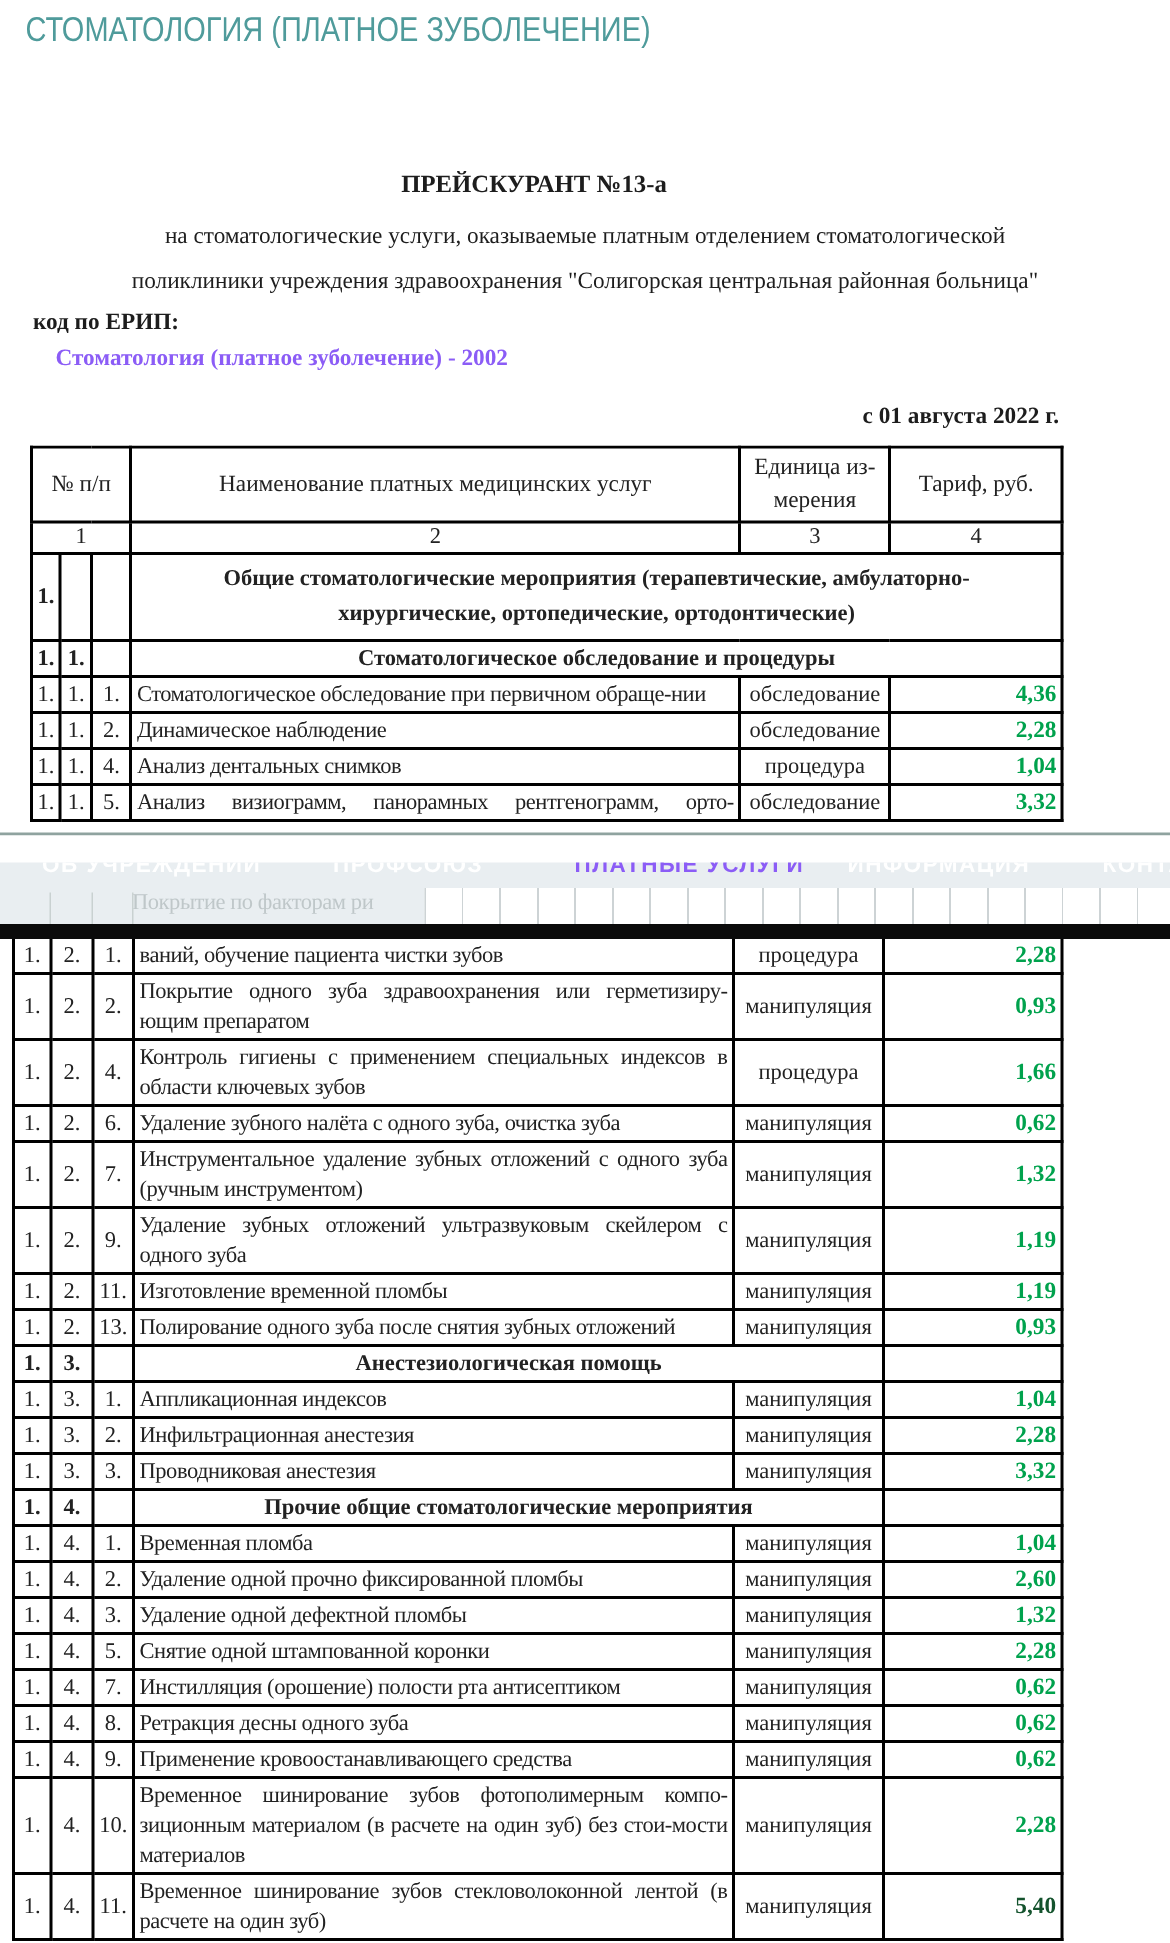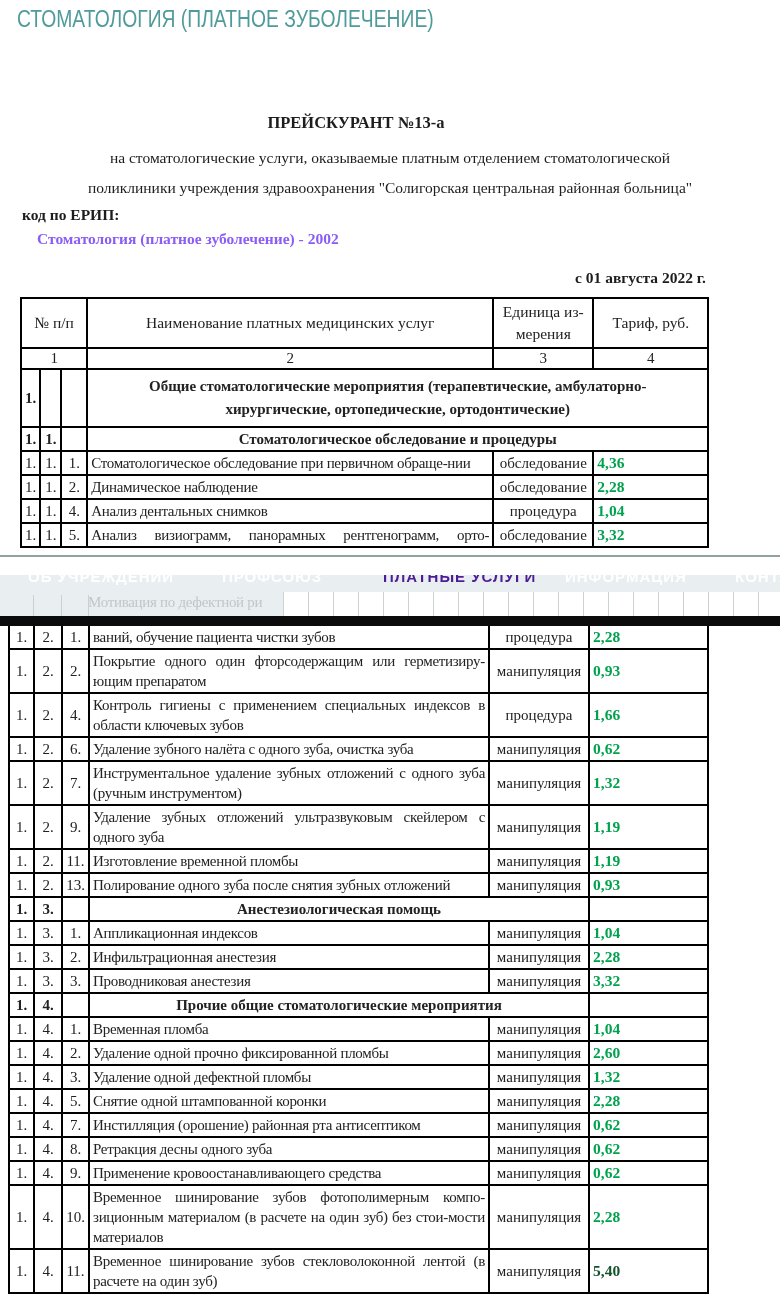--- a/index.html
+++ b/index.html
@@ -23,21 +23,21 @@
 
   table.doc-table{border-collapse:collapse;table-layout:fixed;color:#222;}
   table.doc-table td,table.doc-table th{border:2px solid #000;padding:1px 3px;
       vertical-align:middle;overflow:hidden;}
   .hdr th{font-weight:normal;font-size:15.5px;text-align:center;line-height:22px;height:46px;}
   .colnum td{font-size:15px;text-align:center;line-height:17px;padding:0;}
   .num-cell{text-align:center;font-size:15px;padding:1px 1px;}
   .name-cell{font-size:15px;letter-spacing:-0.3px;text-align:justify;line-height:20px;
       white-space:pre-line;}
   .unit-cell{text-align:center;font-size:15px;}
-  .tariff-cell{text-align:left;font-size:15.5px;font-weight:bold;}
+  .tariff-cell{text-align:right;font-size:15.5px;font-weight:bold;}
   tr.section-full td,tr.section-split td{font-weight:bold;}
   tr.section-full .name-cell,tr.section-split .name-cell{text-align:center;letter-spacing:0;margin-left:36px;}
   #upper-body tr:first-child .name-cell{line-height:23px;padding:5px 6px;}
   tr.stretch .name-cell{text-align-last:justify;}
   tr.cut-top td{border-top:none;}
 
   
   .band-line{position:absolute;left:0;top:555px;width:780px;height:2px;background:#8FA39F;}
   .band-white{position:absolute;left:0;top:557px;width:780px;height:18px;background:#ffffff;}
   .nav-band{position:absolute;left:0;top:575px;width:780px;height:41px;background:#E9EEF1;
@@ -132,29 +132,29 @@
           <td class="unit-cell">обследование</td>
           <td class="tariff-cell" style="color: rgb(0, 162, 77);">3,32</td>
         </tr>
       </tbody>
   </table>
 </div>
 
 <div class="band-line"></div>
 <div class="band-white"></div>
 <div class="nav-band" style="background: rgb(233, 238, 241);">
-  <div class="band-faded">Мотивация по дефектной ри</div>
+  <div class="band-faded">Покрытие по факторам ри</div>
   <div class="band-stub" style="left:33px"></div>
   <div class="band-stub" style="left:61px"></div>
   <div class="band-stub" style="left:88px"></div>
   <div class="ticks"></div>
   <div id="nav-items">
       <span class="nav-item" style="left: 28px; color: rgb(255, 255, 255);">ОБ УЧРЕЖДЕНИИ</span>
       <span class="nav-item" style="left: 222px; color: rgb(255, 255, 255);">ПРОФСОЮЗ</span>
-      <span class="nav-item" style="left: 383px; color: #4c1d95;">ПЛАТНЫЕ УСЛУГИ</span>
+      <span class="nav-item" style="left: 383px; color: #8b5cf6;">ПЛАТНЫЕ УСЛУГИ</span>
       <span class="nav-item" style="left: 565px; color: rgb(255, 255, 255);">ИНФОРМАЦИЯ</span>
       <span class="nav-item" style="left: 735px; color: rgb(255, 255, 255);">КОНТАКТЫ</span>
     </div>
 </div>
 <div class="black-bar"></div>
 
 <div class="lower-wrap">
   <table class="doc-table">
     <colgroup>
         <col style="width:25px">
@@ -170,21 +170,21 @@
           <td class="num-cell">2.</td>
           <td class="num-cell">1.</td>
           <td class="name-cell">ваний, обучение пациента чистки зубов</td>
           <td class="unit-cell">процедура</td>
           <td class="tariff-cell" style="color: rgb(0, 162, 77);">2,28</td>
         </tr>
         <tr class="item">
           <td class="num-cell">1.</td>
           <td class="num-cell">2.</td>
           <td class="num-cell">2.</td>
-          <td class="name-cell">Покрытие одного один фторсодержащим или герметизиру-ющим препаратом</td>
+          <td class="name-cell">Покрытие одного зуба здравоохранения или герметизиру-ющим препаратом</td>
           <td class="unit-cell">манипуляция</td>
           <td class="tariff-cell" style="color: rgb(0, 162, 77);">0,93</td>
         </tr>
         <tr class="item">
           <td class="num-cell">1.</td>
           <td class="num-cell">2.</td>
           <td class="num-cell">4.</td>
           <td class="name-cell">Контроль гигиены с применением специальных индексов в области ключевых зубов</td>
           <td class="unit-cell">процедура</td>
           <td class="tariff-cell" style="color: rgb(0, 162, 77);">1,66</td>
@@ -296,21 +296,21 @@
           <td class="num-cell">4.</td>
           <td class="num-cell">5.</td>
           <td class="name-cell">Снятие одной штампованной коронки</td>
           <td class="unit-cell">манипуляция</td>
           <td class="tariff-cell" style="color: rgb(0, 162, 77);">2,28</td>
         </tr>
         <tr class="item">
           <td class="num-cell">1.</td>
           <td class="num-cell">4.</td>
           <td class="num-cell">7.</td>
-          <td class="name-cell">Инстилляция (орошение) районная рта антисептиком</td>
+          <td class="name-cell">Инстилляция (орошение) полости рта антисептиком</td>
           <td class="unit-cell">манипуляция</td>
           <td class="tariff-cell" style="color: rgb(0, 162, 77);">0,62</td>
         </tr>
         <tr class="item">
           <td class="num-cell">1.</td>
           <td class="num-cell">4.</td>
           <td class="num-cell">8.</td>
           <td class="name-cell">Ретракция десны одного зуба</td>
           <td class="unit-cell">манипуляция</td>
           <td class="tariff-cell" style="color: rgb(0, 162, 77);">0,62</td>

